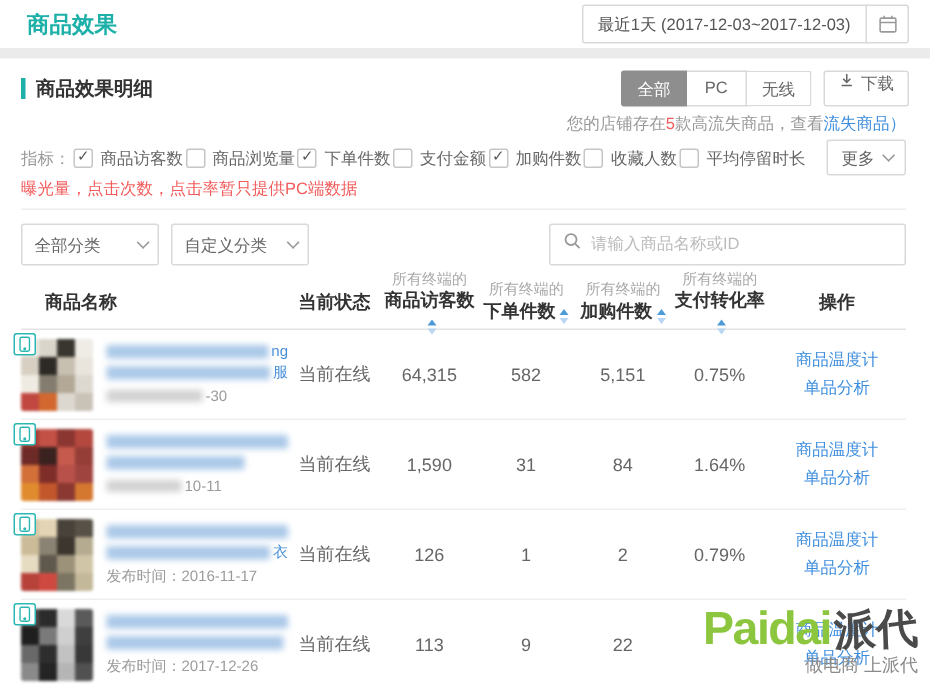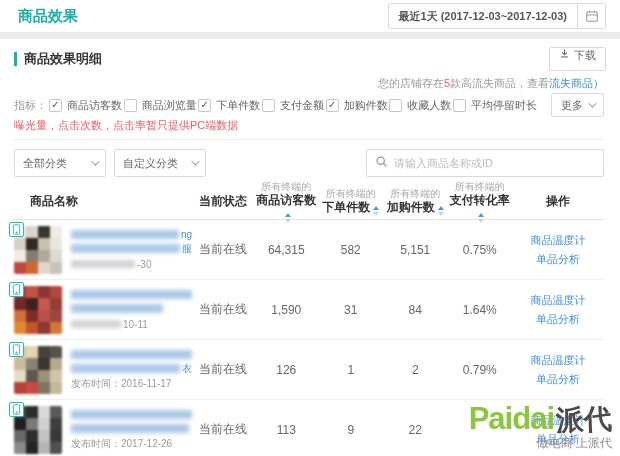--- a/index.html
+++ b/index.html
@@ -2,21 +2,21 @@
 <html><head>
 <meta charset="utf-8">
 <style>
   * { margin:0; padding:0; box-sizing:border-box; }
   body { font-family:"Liberation Sans","DejaVu Sans",sans-serif; background:#fff; }
   .screen { position:relative; width:620px; height:456px; background:#fff; overflow:hidden; }
 
   
   .hdr { height:32px; display:flex; align-items:center; justify-content:space-between; padding:0 14px 0 18px; background:#fff; }
   .hdr-title { color:#1db0a8; font-size:15px; font-weight:bold; }
-  .datebox { display:flex; align-items:stretch; border:1px solid #d9d9d9; border-radius:2px; height:26px; background:#fff;font-weight:bold; }
+  .datebox { display:flex; align-items:stretch; border:1px solid #d9d9d9; border-radius:2px; height:26px; background:#fff; }
   .datebox-text { display:flex; align-items:center; padding:0 10px; font-size:11px; color:#555; }
   .datebox-ico { display:flex; align-items:center; justify-content:center; width:28px; border-left:1px solid #d9d9d9; }
 
   .band { height:7px; background:#ebebeb; }
 
   
   .sec { height:28px; display:flex; align-items:center; justify-content:space-between; padding:0 14px; margin-top:6px; }
   .sec-left { display:flex; align-items:center; gap:7px; }
   .sec-bar { width:3px; height:14px; background:#1db0a8; }
   .sec-title { font-size:13px; font-weight:bold; color:#333; }
@@ -115,20 +115,25 @@
   </div>
 
   <div class="band"></div>
 
   <div class="sec">
     <div class="sec-left">
       <div class="sec-bar"></div>
       <div class="sec-title">商品效果明细</div>
     </div>
     <div class="sec-right">
+      <div class="tabgroup" id="tabs">
+          <div class="tab active">全部</div>
+          <div class="tab">PC</div>
+          <div class="tab">无线</div>
+        </div>
       <div class="dl-btn">
         <span>
           <svg width="11" height="11" viewBox="0 0 16 16" fill="none" stroke="#666" stroke-width="1.5">
             <path d="M8 2v7"></path>
               <path d="M4.5 6.5 8 10l3.5-3.5"></path>
               <path d="M3 13h10"></path>
           </svg>
         </span>
         <span>下载</span>
       </div>

